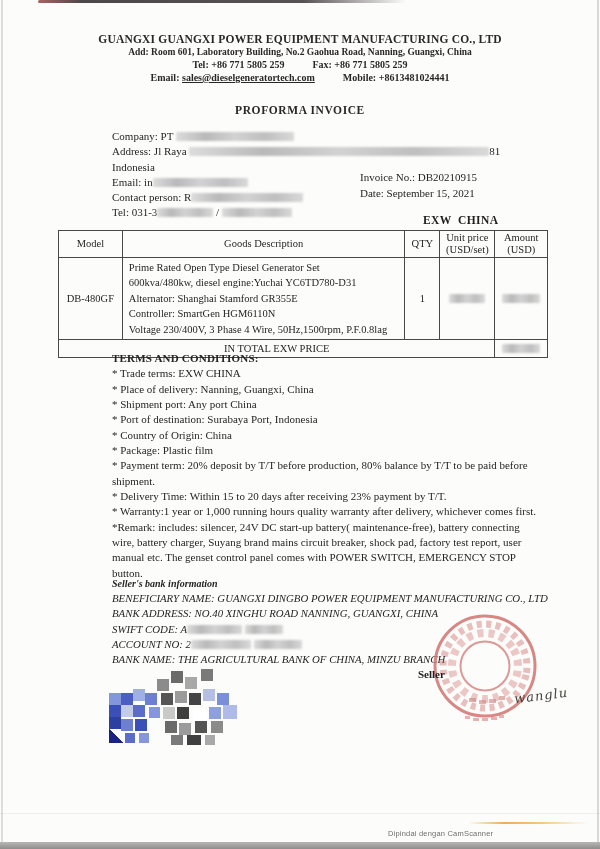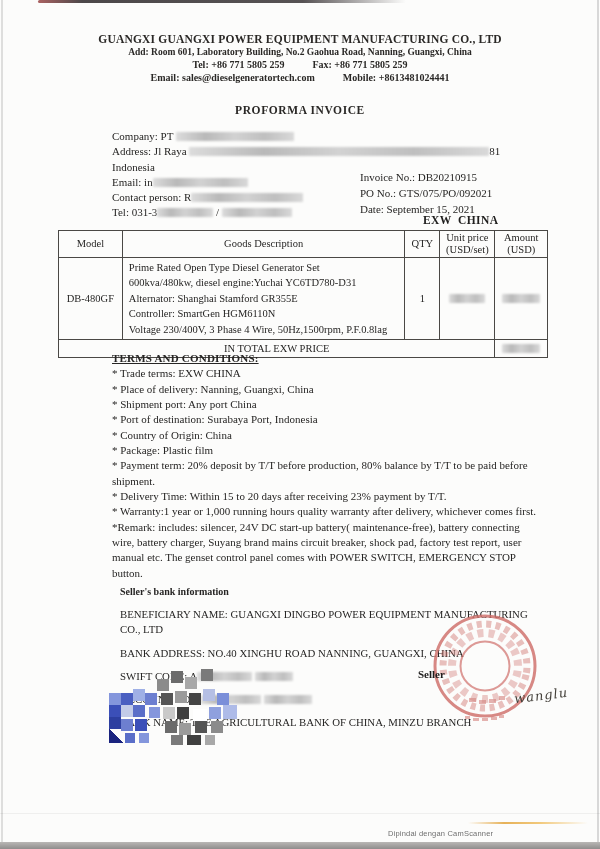--- a/index.html
+++ b/index.html
@@ -23,21 +23,21 @@
     background:linear-gradient(90deg, rgba(240,192,101,0), #e2a43c 30%, #f0c065 60%, rgba(240,192,101,0));}
   .scanner-credit{position:absolute;left:388px;top:829px;font-family:"Liberation Sans",sans-serif;
     font-size:7.5px;color:#6f6f6f;letter-spacing:.2px;}
 
   
   .letterhead{position:absolute;left:0;top:33px;width:600px;text-align:center;font-weight:bold;color:#2a2826;}
   .lh-name{font-size:11.5px;letter-spacing:.2px;}
   .lh-addr{font-size:9.5px;margin-top:2px;}
   .lh-line{font-size:10px;margin-top:2px;}
   .lh-gap{display:inline-block;width:28px;}
-  .lh-email{ text-align:center;}
+  .lh-email{ text-decoration:underline;text-align:center;}
 
   .doc-title{position:absolute;left:0;top:104px;width:600px;text-align:center;
     font-size:11.5px;font-weight:bold;letter-spacing:.6px;color:#2a2826;}
 
   
   .buyer{position:absolute;left:112px;top:129px;width:430px;font-size:11px;line-height:15.3px;}
   .meta{position:absolute;left:360px;top:169px;width:200px;font-size:11px;line-height:16px;}
   .trade-term{position:absolute;left:423px;top:214px;width:120px;font-size:11.5px;font-weight:bold;
     letter-spacing:.4px;white-space:pre;color:#201f1e;}
 
@@ -54,26 +54,26 @@
   th.c-unit{width:50px;margin-left:19px;} th.c-amt{width:48px;}
   table.goods th{text-align:center;font-size:10.5px;height:26px;line-height:12px;}
   .desc-cell{padding:2px 4px 2px 6px !important;vertical-align:top;margin-top:45px;}
   .desc-line{line-height:15.4px;white-space:nowrap;}
   .cell-center{text-align:center;vertical-align:middle;}
   .total-row td{height:17px;font-weight:bold;text-align:center;}
 
   
   .terms{position:absolute;left:112px;top:351px;width:432px;font-size:11px;line-height:15.35px;}
   .terms p{margin:0;}
-  .terms .heading{font-weight:bold;letter-spacing:.2px;text-decoration:underline;}
+  .terms .heading{font-weight:bold;letter-spacing:.2px;}
 
   
   .bank{position:absolute;left:112px;top:576px;width:445px;font-size:10.8px;line-height:15.2px;}
   .bank .heading{font-weight:bold;font-size:10px;}
-  .bank p{margin:8px;}
+  .bank p{margin:0;font-style:italic;}
 
   
   .seller-label{position:absolute;left:418px;top:668px;font-size:11px;font-weight:bold;color:#201f1e;}
   .signature{position:absolute;left:514px;top:688px;font-size:13px;font-style:italic;
     font-family:"DejaVu Serif",serif;color:#44403a;transform:rotate(-7deg);letter-spacing:1px;}
   .seal{position:absolute;left:425px;top:606px;}
   .mosaic{position:absolute;left:105px;top:663px;}
 </style>
 </head>
 <body>
@@ -102,21 +102,20 @@
     <div><span>Company: PT</span> <span class="redact" style="width:118px"></span></div>
     <div><span>Address: Jl Raya</span> <span class="redact" style="width:300px"></span><span>81</span></div>
     <div>Indonesia</div>
     <div><span>Email: in</span><span class="redact" style="width:95px"></span></div>
     <div><span>Contact person: R</span><span class="redact" style="width:112px"></span></div>
     <div><span>Tel: 031-3</span><span class="redact" style="width:56px"></span> <span>/</span> <span class="redact" style="width:70px"></span></div>
   </div>
 
   <div class="meta">
     <div>Invoice No.: DB20210915</div>
-    <div>PO No.: GTS/075/PO/092021</div>
     <div>Date: September 15, 2021</div>
   </div>
   <div class="trade-term">EXW  CHINA</div>
 
   <table class="goods">
     <tbody>
         <tr>
       <th class="c-model">Model</th>
       <th class="c-desc">Goods Description</th>
       <th class="c-qty">QTY</th>

